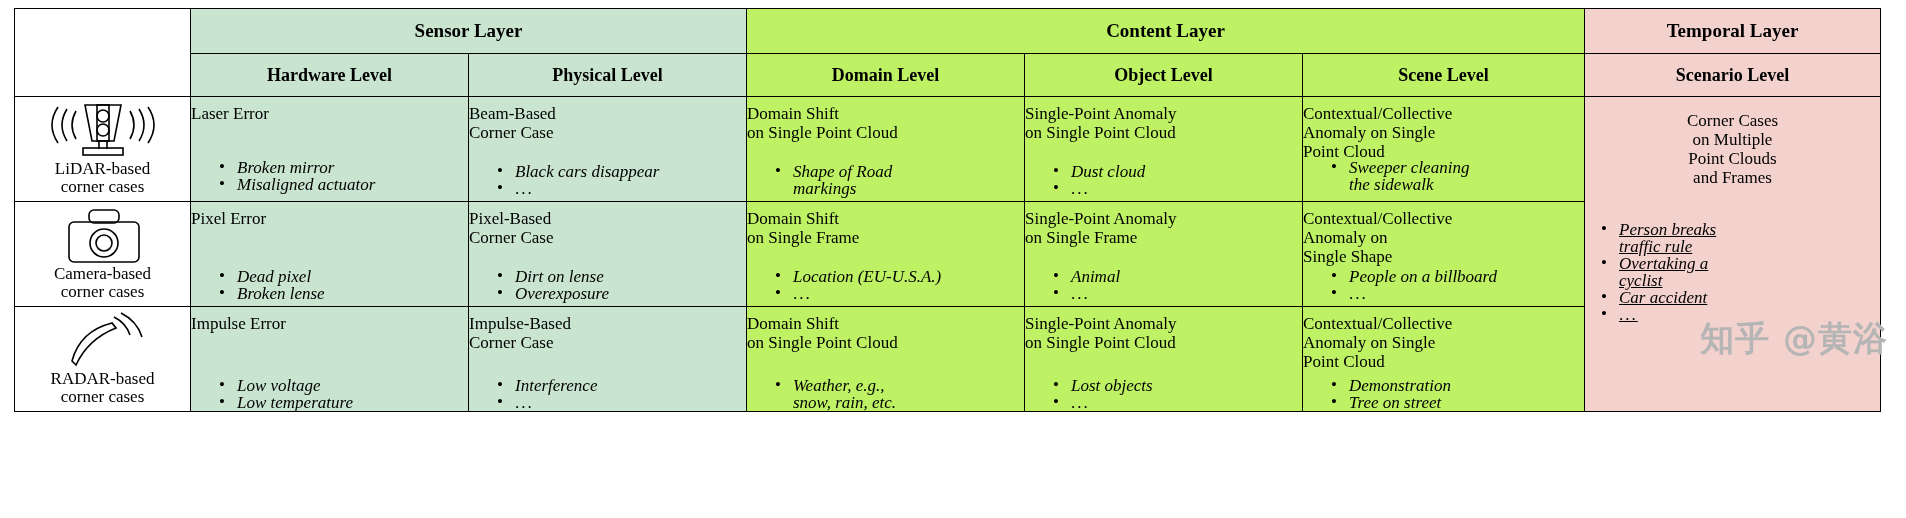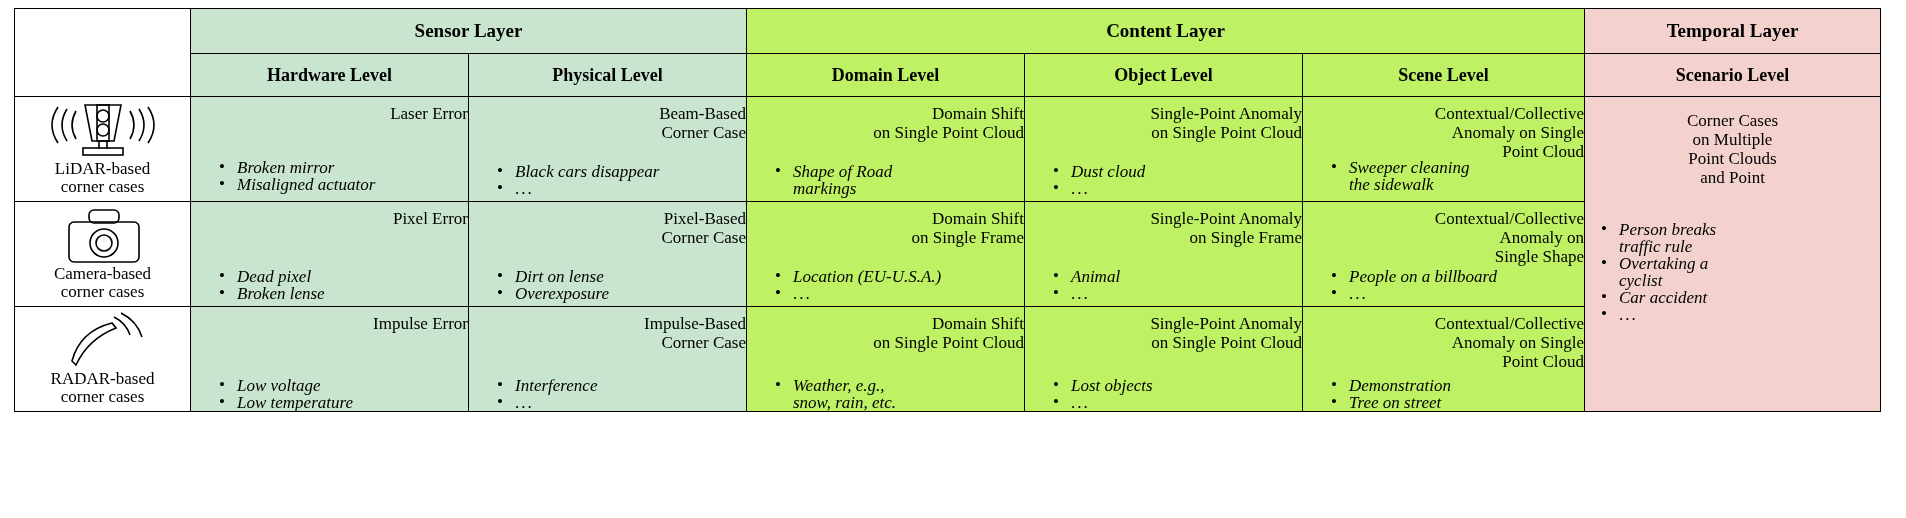--- a/index.html
+++ b/index.html
@@ -45,21 +45,21 @@
   }
 
   .cell{
     height:104px;
     border-width:2px;
   }
   .cell-inner{
     position:relative;height:100%;width:100%;
   }
   .cell-title{
-    text-align:right;font-size:17px;line-height:19px;
+    text-align:left;font-size:17px;line-height:19px;
     padding-top:7px;
   }
   .cell-title div{white-space:nowrap;}
 
   ul.bullets{
     list-style:none;margin:16px;padding:0;
     position:absolute;left:8px;right:4px;
   }
   ul.bullets li{
     font-style:italic;font-size:17px;line-height:17px;
@@ -91,21 +91,21 @@
   }
 
   
   .scenario-cell{vertical-align:top;border-width:2px;}
   .scenario-title{
     text-align:center;font-size:17px;line-height:19px;padding-top:14px;
   }
   .scenario-list{
     margin-top:34px;
   }
-  .scenario-list ul.bullets{position:static;left:auto;}
+  .scenario-list ul.bullets{position:static;left:auto;text-decoration:underline;}
   .scenario-list ul.bullets li{padding-left:18px;}
   .scenario-list ul.bullets li:before{left:0;}
 
   .watermark{
     position:absolute;right:18px;bottom:28px;
     font-family:"DejaVu Sans",sans-serif;
     font-size:34px;color:#b5b5b5;font-weight:bold;
     letter-spacing:1px;white-space:nowrap;
   }
 </style>
@@ -251,21 +251,21 @@
 the sidewalk</li>
               </ul>
       </div>
     </td>
 
     <td class="pink scenario-cell" rowspan="3">
       <div class="scenario-title">
               <div>Corner Cases</div>
               <div>on Multiple</div>
               <div>Point Clouds</div>
-              <div>and Point</div>
+              <div>and Frames</div>
             </div>
       <div class="scenario-list">
         <ul class="bullets">
                 <li>Person breaks
 traffic rule</li>
                 <li>Overtaking a
 cyclist</li>
                 <li>Car accident</li>
                 <li class="ell">...</li>
               </ul>
@@ -439,14 +439,17 @@
         <ul class="bullets b-r3">
                 <li>Demonstration</li>
                 <li>Tree on street</li>
               </ul>
       </div>
     </td>
   </tr>
 </tbody>
     </table>
 
+<div class="watermark">
+      <div>知乎 @黄浴</div>
+    </div>
 
 </div>
 
 </body></html>

